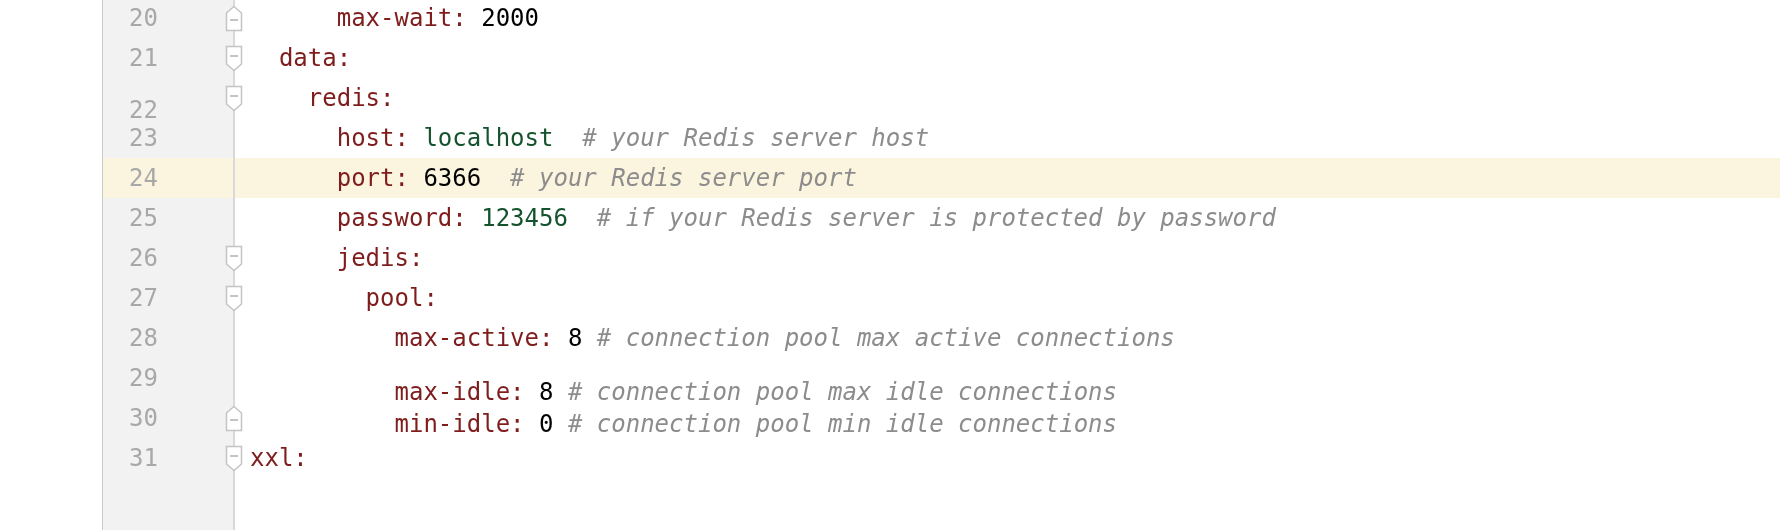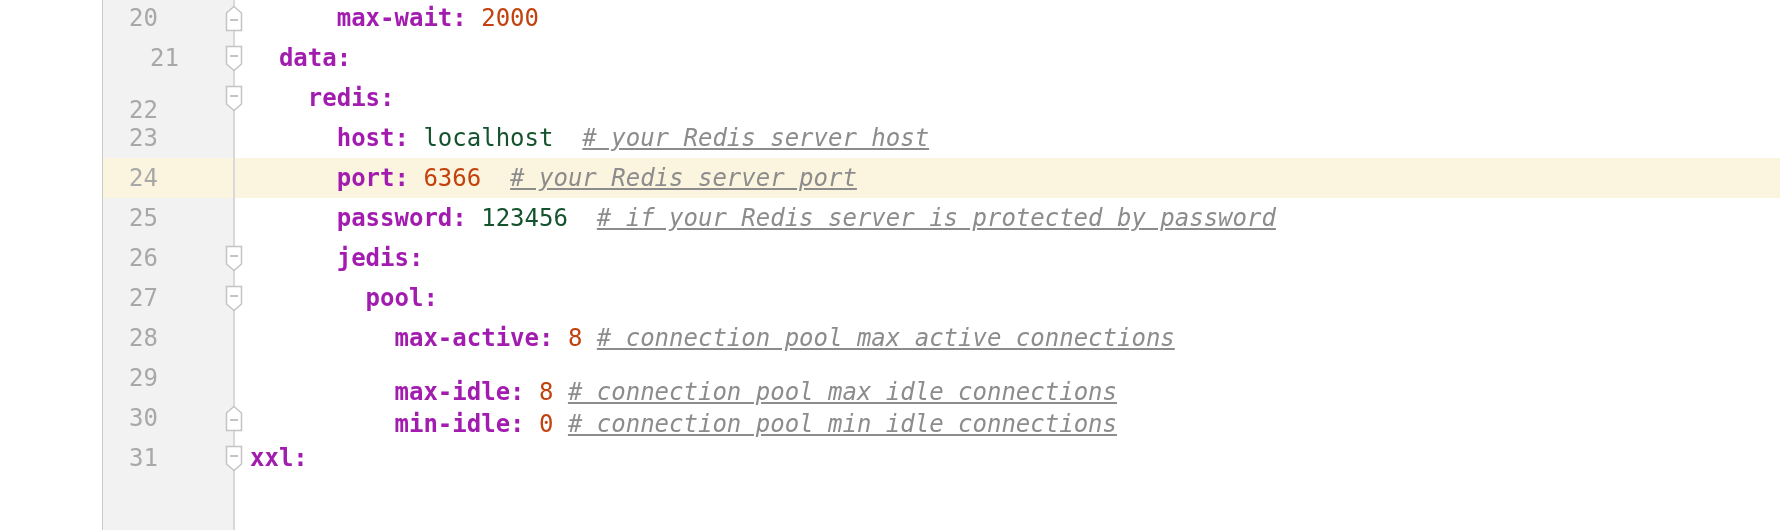--- a/index.html
+++ b/index.html
@@ -22,24 +22,24 @@
   .gutter-num{
     position:absolute;left:103px;width:55px;height:40px;line-height:40px;
     text-align:right;color:#a8a8a8;font-size:24px;
   }
   .fold-marker{position:absolute;left:225px;width:18px;height:27px;cursor:pointer;}
   
   .code-line{
     position:absolute;left:250px;height:40px;line-height:40px;font-size:24px;
     white-space:pre;color:#080808;cursor:text;
   }
-  .tok-key{color:#a21caf;font-weight:bold;}
-  .tok-num{color:#c2410c;}
+  .tok-key{color:#7f1d1d;}
+  .tok-num{color:#000000;}
   .tok-plain{color:#14532d;}
-  .tok-com{color:#8C8C8C;font-style:italic;text-decoration:underline;}
+  .tok-com{color:#8C8C8C;font-style:italic;}
 </style>
 </head>
 <body>
 
 <div class="screen">
 
   <div class="pane-divider"></div>
 
   <div class="gutter-bg"></div>
 
@@ -47,21 +47,21 @@
 
   <div class="fold-vline"></div>
 
   <div id="rows">
       <div class="gutter-num" style="top: -2px;">20</div>
       <div class="fold-marker" style="top: 5px;"><svg width="18" height="27" viewBox="0 0 18 27">
           <polygon points="9,1.5 16.5,8 16.5,25.5 1.5,25.5 1.5,8" fill="#ffffff" stroke="#C4C4C4" stroke-width="1.5"></polygon>
           <line x1="5" y1="15" x2="13" y2="15" stroke="#C4C4C4" stroke-width="2"></line>
         </svg></div>
       <div class="code-line" style="top: -2px;"><span>      </span><span class="tok-key">max-wait:</span><span class="tok-plain"> </span><span class="tok-num">2000</span></div>
-      <div class="gutter-num" style="top: 38px; margin-left: 21px;">21</div>
+      <div class="gutter-num" style="top: 38px;">21</div>
       <div class="fold-marker" style="top: 45px;"><svg width="18" height="27" viewBox="0 0 18 27">
           <polygon points="1.5,1.5 16.5,1.5 16.5,19 9,25.5 1.5,19" fill="#ffffff" stroke="#C4C4C4" stroke-width="1.5"></polygon>
           <line x1="5" y1="11" x2="13" y2="11" stroke="#C4C4C4" stroke-width="2"></line>
         </svg></div>
       <div class="code-line" style="top: 38px;"><span>  </span><span class="tok-key">data:</span></div>
       <div class="gutter-num" style="top: 90px;">22</div>
       <div class="fold-marker" style="top: 85px;"><svg width="18" height="27" viewBox="0 0 18 27">
           <polygon points="1.5,1.5 16.5,1.5 16.5,19 9,25.5 1.5,19" fill="#ffffff" stroke="#C4C4C4" stroke-width="1.5"></polygon>
           <line x1="5" y1="11" x2="13" y2="11" stroke="#C4C4C4" stroke-width="2"></line>
         </svg></div>

